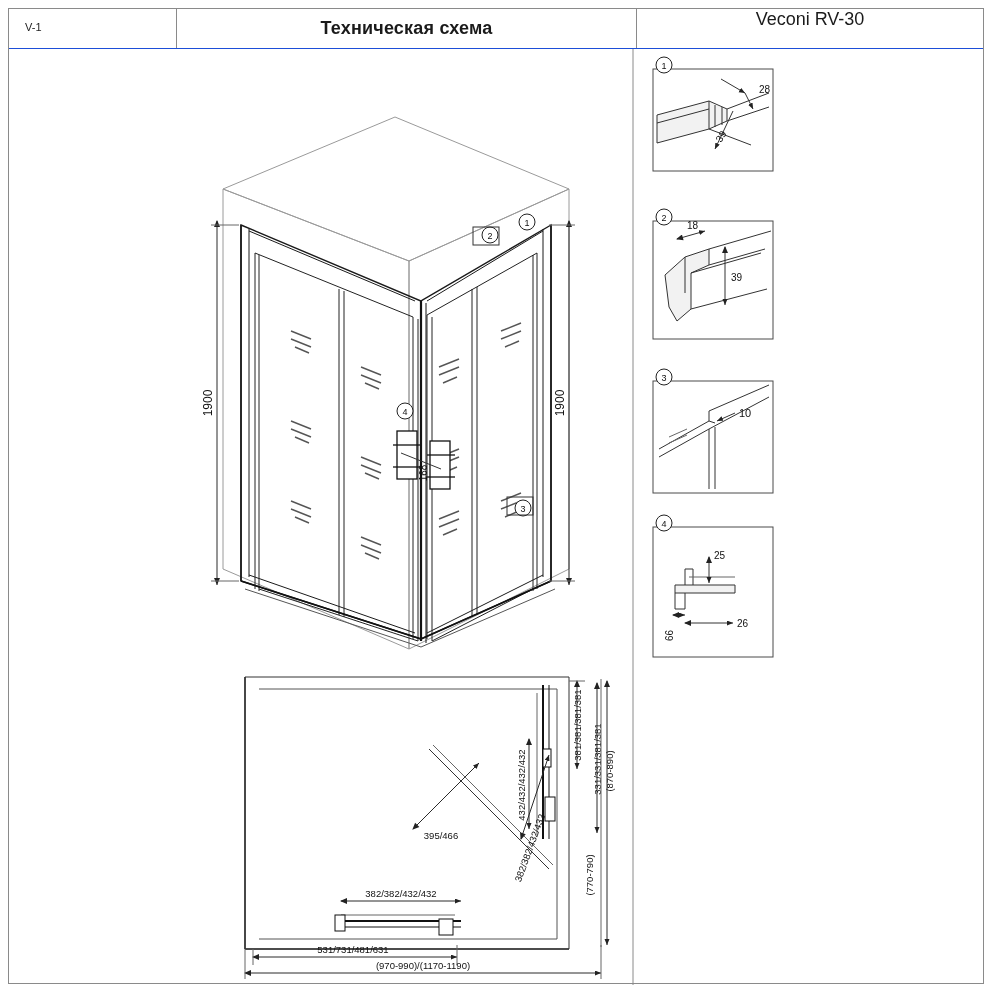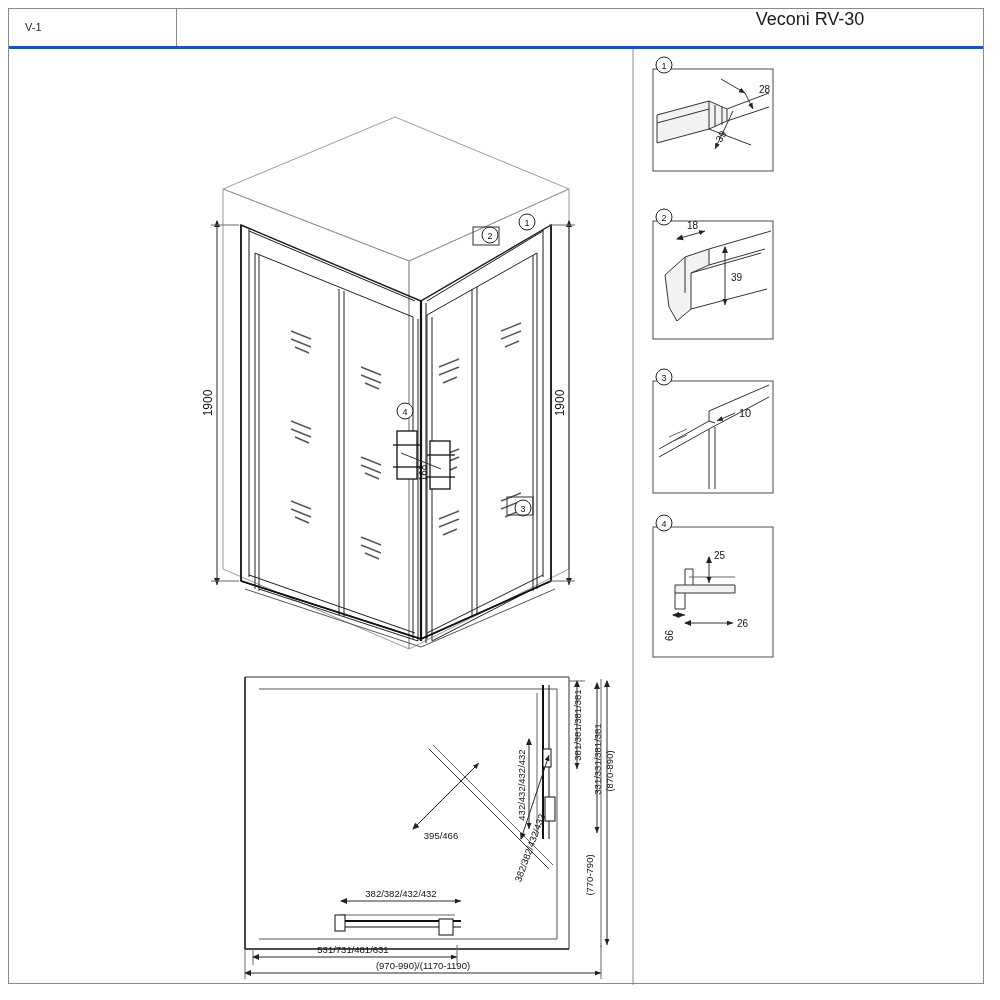--- a/index.html
+++ b/index.html
@@ -11,21 +11,21 @@
     position:relative;
     overflow:hidden;
   }
   .sheet{
     position:absolute;left:8px;top:8px;width:976px;height:976px;
     border:1px solid #8a8a8a;box-sizing:border-box;
   }
   
   .title-row{
     position:absolute;left:0;top:0;width:100%;height:40px;
-    border-bottom:3px solid #1d4ed8;box-sizing:border-box;
+    border-bottom:1px solid #1d4ed8;box-sizing:border-box;
   }
   .title-cell-v{
     position:absolute;left:0;top:0;width:168px;height:100%;
     border-right:1px solid #8a8a8a;box-sizing:border-box;
   }
   .v-label{
     position:absolute;left:16px;top:12px;font-size:11px;color:#222;
   }
   .title-main{
     position:absolute;left:168px;top:0;width:460px;height:100%;
@@ -44,20 +44,23 @@
   .main-svg{position:absolute;left:0;top:40px;}
 </style>
 </head>
 <body>
 
 <div class="sheet">
 
   <div class="title-row">
     <div class="title-cell-v">
       <div class="v-label">V-1</div>
+    </div>
+    <div class="title-main">
+      <span>Техническая схема</span>
     </div>
     <div class="title-model">
       <span>Veconi RV-30</span>
     </div>
   </div>
 
   <svg class="main-svg" width="976" height="936" viewBox="0 0 976 936">
     <defs>
       <marker id="ar" markerWidth="8" markerHeight="8" refX="7" refY="3" orient="auto">
         <path d="M0,0 L7,3 L0,6 z" fill="#222"></path>

